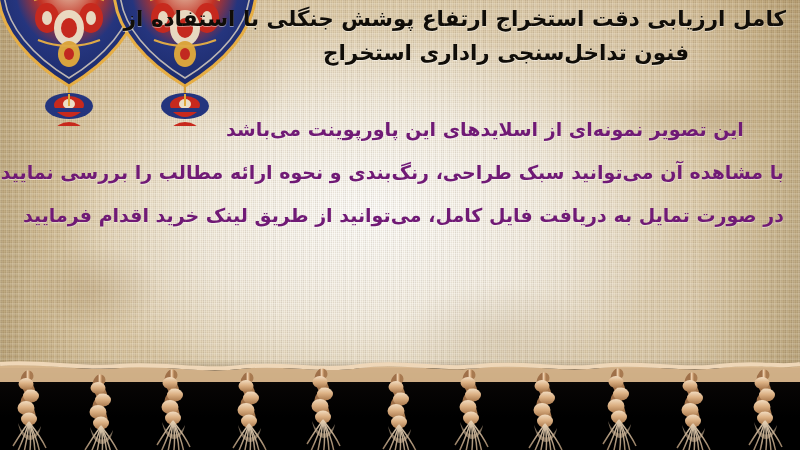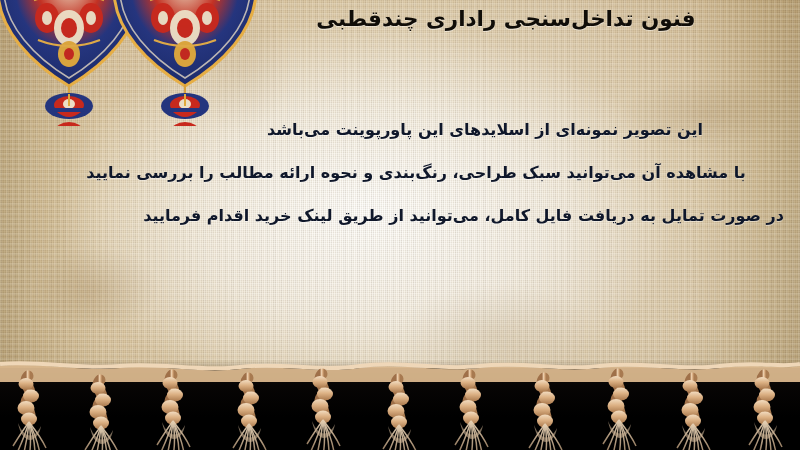--- a/index.html
+++ b/index.html
@@ -86,22 +86,22 @@
     letter-spacing:0px;
     text-shadow:0 1px 0 rgba(255,255,255,.45);
     white-space:nowrap;
   }
   .title-line.l2{text-align:center;padding-left:120px;}
 
   .body-block{
     position:absolute;right:16px;top:108px;width:770px;text-align:right;
   }
   .body-line{
-    color:#0f172a;
-    font-size:16px;
+    color:#701a75;
+    font-size:19px;
     line-height:43px;
     font-weight:600;
     text-shadow:0 1px 0 rgba(255,255,255,.40);
     white-space:nowrap;
   }
   .body-line.b1{padding-left:172px;text-align:center;}
   .body-line.b2{padding-left:34px;text-align:center;}
   .body-line.b3{padding-left:64px;}
 </style>
 </head>
@@ -215,21 +215,22 @@
         <ellipse cx="75" cy="175" rx="7" ry="5" fill="#24357e"></ellipse>
         <path d="M64 178 Q75 190 86 178" fill="#24357e"></path>
       </g>
       <circle cx="75" cy="196" r="5" fill="#c8291d"></circle>
     </svg>
   </div>
 
   <div class="textlayer">
 
     <div class="title-block">
-      <div class="title-line l2">فنون تداخل‌سنجی راداری چندقطبی</div>
+      <div class="title-line l1">کامل ارزیابی دقت استخراج ارتفاع پوشش جنگلی با استفاده از</div>
+      <div class="title-line l2">فنون تداخل‌سنجی راداری استخراج</div>
     </div>
 
     <div class="body-block">
       <div class="body-line b1">این تصویر نمونه‌ای از اسلایدهای این پاورپوینت می‌باشد</div>
       <div class="body-line b2">با مشاهده آن می‌توانید سبک طراحی، رنگ‌بندی و نحوه ارائه مطالب را بررسی نمایید</div>
       <div class="body-line b3">در صورت تمایل به دریافت فایل کامل، می‌توانید از طریق لینک خرید اقدام فرمایید</div>
     </div>
 
   </div>
 

